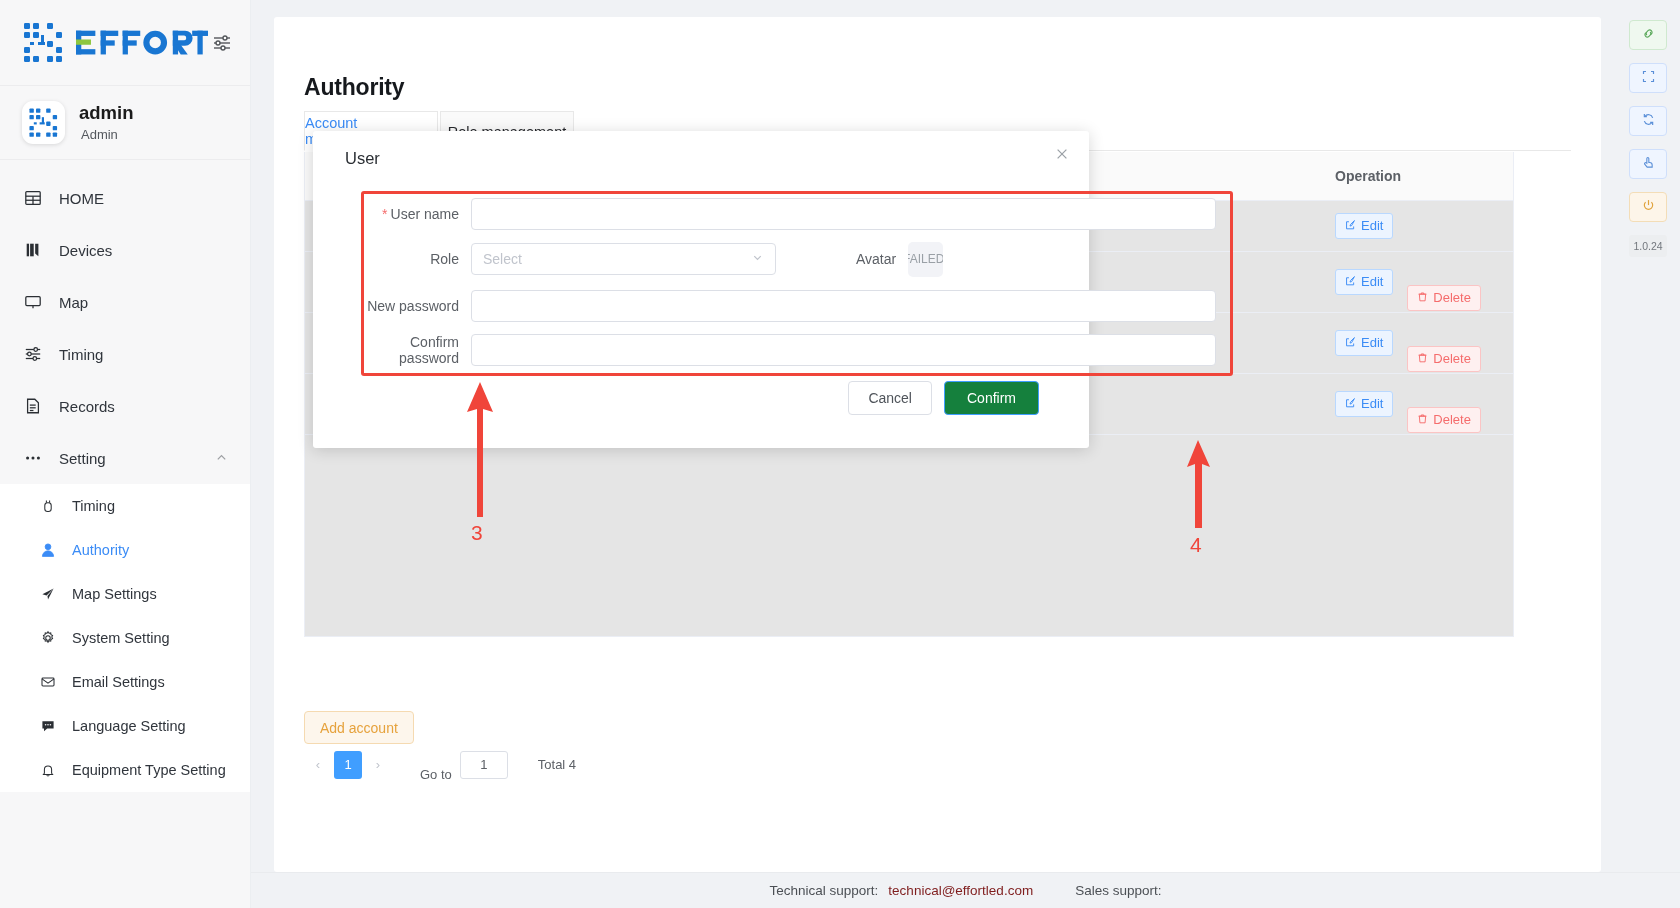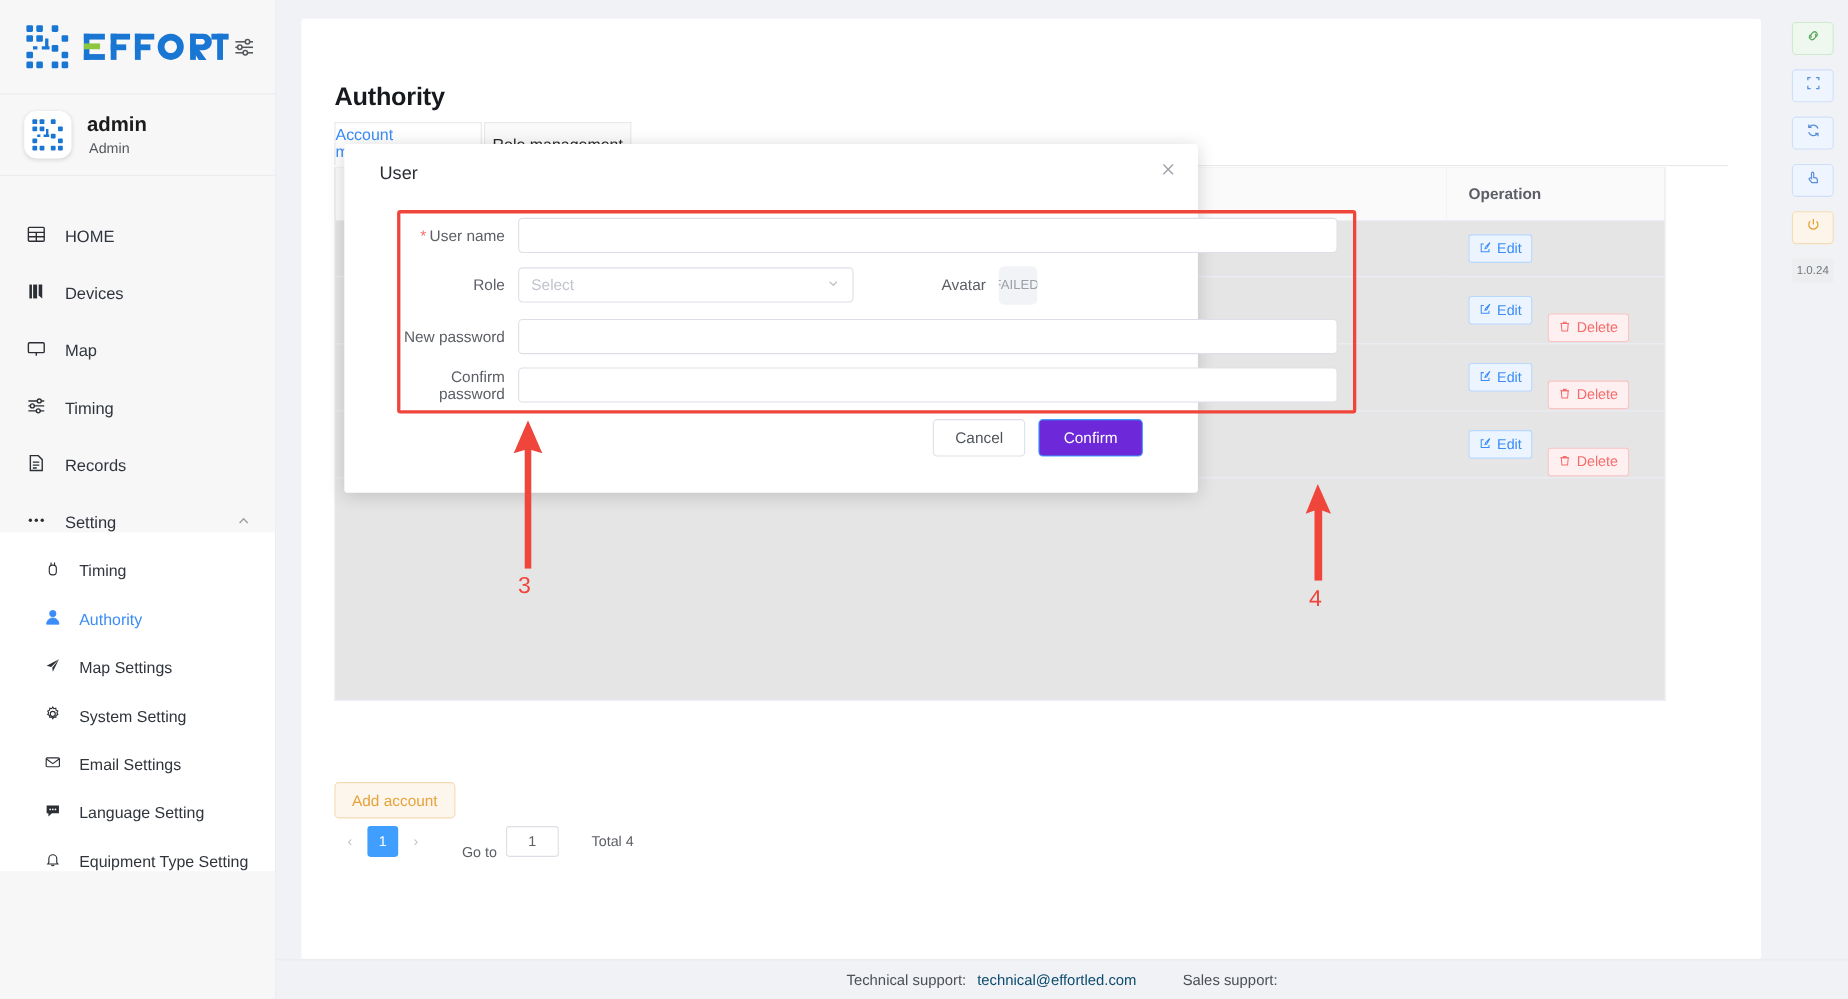--- a/index.html
+++ b/index.html
@@ -43,21 +43,21 @@
     box-shadow: 0 1px 4px rgba(0,0,0,.13);
     display: flex; align-items: center; justify-content: center;
   }
   .user-meta { margin-left: 14px; line-height: 1.1; }
   .user-name { font-size: 18.5px; font-weight: bold; color: #1b1b1b; }
   .user-role { font-size: 13px; color: #54585e; margin-top: 4px; margin-left: 2px; }
 
   .nav { padding-top: 12px; }
   .nav-item {
     height: 52px;
-    display: flex; align-items: flex-end;
+    display: flex; align-items: center;
     padding-left: 22px;
     font-size: 15px; color: #30353c;
     cursor: pointer; position: relative;
   }
   .nav-item .ico {
     width: 22px; height: 22px; flex: 0 0 22px;
     display: flex; align-items: center; justify-content: center;
     margin-right: 15px;
   }
   .nav-item .chev { margin-left: auto; margin-right: 22px; opacity: .55; }
@@ -170,21 +170,21 @@
   
   .footer {
     position: absolute; left: 251px; top: 872px;
     width: 1429px; height: 36px;
     display: flex; align-items: center; justify-content: center;
     gap: 10px;
     font-size: 13.5px; color: #4c5055;
     border-top: 1px solid #e9ebee;
     background: #f0f2f5;
   }
-  .footer a { color: #0c4a6e; text-decoration: none; }
+  .footer a { color: #7f1d1d; text-decoration: none; }
   .footer .sales { margin-left: 32px; }
 
   
   .rail { position: absolute; right: 13px; top: 20px; width: 38px; }
   .rail-btn {
     width: 38px; height: 30px; margin-bottom: 13px;
     border-radius: 4px;
     display: flex; align-items: center; justify-content: center;
     cursor: pointer;
   }
@@ -267,21 +267,21 @@
   .btn-cancel {
     height: 34px; padding: 0 19px;
     border: 1px solid #dcdfe6; border-radius: 4px;
     background: #fff; color: #4f545a; font-size: 14px;
     display: flex; align-items: center; cursor: pointer;
     font-family: "Liberation Sans", sans-serif;
   }
   .btn-confirm {
     height: 34px; padding: 0 22px;
     border: 1px solid #409eff; border-radius: 4px;
-    background: #6d28d9; color: #fff; font-size: 14px;
+    background: #15803d; color: #fff; font-size: 14px;
     display: flex; align-items: center; cursor: pointer;
     font-family: "Liberation Sans", sans-serif;
   }
 
   
   .anno { position: absolute; pointer-events: none; }
   .anno-num {
     position: absolute; color: #f0453a;
     font-size: 21px; font-weight: normal;
     font-family: "Liberation Sans", sans-serif;

